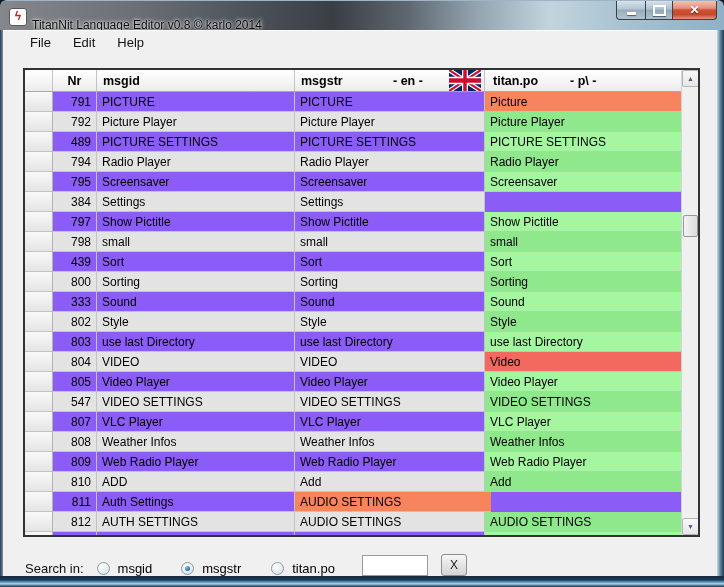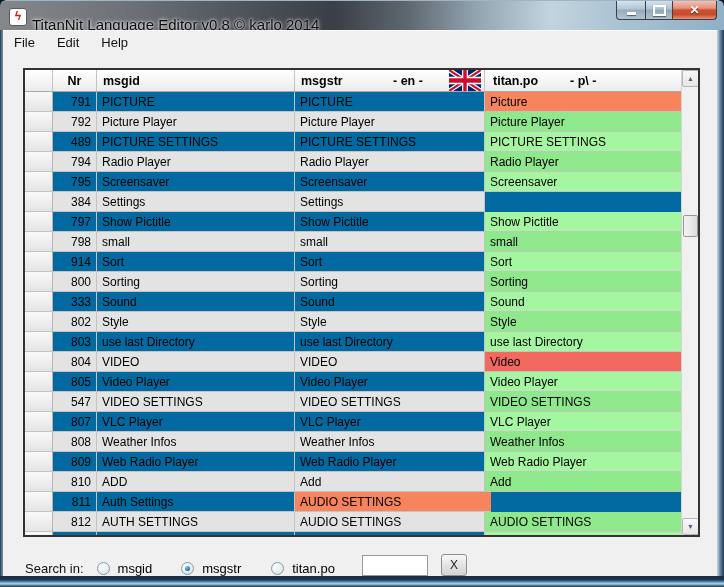--- a/index.html
+++ b/index.html
@@ -5,21 +5,21 @@
   html,body{margin:0;padding:0;}
   body{width:724px;height:587px;font-family:"Liberation Sans",sans-serif;overflow:hidden;background:#0d1626;}
   .window{position:absolute;left:0;top:0;width:724px;height:587px;border-radius:6px 6px 0 0;overflow:hidden;}
 
   
   .titlebar{position:absolute;left:0;top:0;width:724px;height:30px;
     background:linear-gradient(90deg,#85878b 0%,#6d7177 18%,#4e535b 34%,#3a3e45 46%,#5d666e 56%,#93a5b1 66%,#c2d4de 76%,#a9c2d2 86%,#8fb0c6 100%);
     border-radius:6px 6px 0 0;border-top:1px solid #9fb4c6;}
   .app-icon{position:absolute;left:9px;top:7px;width:16px;height:16px;background:#fdfdfd;border-radius:3px;
     border:1px solid #5a5a5a;text-align:center;line-height:15px;font-size:12px;font-weight:bold;color:#c61f1f;}
-  .title-text{position:absolute;left:32px;top:9px;height:30px;line-height:30px;font-size:15px;color:#0a0a0a;
+  .title-text{position:absolute;left:32px;top:9px;height:30px;line-height:30px;font-size:12px;color:#0a0a0a;
     text-shadow:0 0 4px rgba(255,255,255,.95),0 0 2px rgba(255,255,255,.9);white-space:nowrap;}
   .winbtns{position:absolute;top:0;right:7px;display:flex;}
   .winbtn{height:19px;border:1px solid #3c3f44;border-top:none;box-sizing:border-box;
     background:linear-gradient(180deg,rgba(255,255,255,.55),rgba(205,215,222,.25) 45%,rgba(120,130,140,.35) 50%,rgba(190,200,210,.45));
     display:flex;align-items:center;justify-content:center;color:#fff;font-size:10px;
     text-shadow:0 1px 1px rgba(0,0,0,.6);cursor:pointer;}
   .winbtn.min{width:29px;border-radius:0 0 0 4px;border-right:none;}
   .winbtn.max{width:27px;border-right:none;}
   .winbtn.close{width:45px;border-radius:0 0 4px 0;
     background:linear-gradient(180deg,#f5c0b2 0%,#e2907c 40%,#cf5030 50%,#c64a2c 75%,#e8937b 100%);}
@@ -30,25 +30,25 @@
   
   .frame-left{position:absolute;left:0;top:30px;width:3px;height:546px;background:linear-gradient(90deg,#24384d,#7e98ad);}
   .frame-right{position:absolute;left:717px;top:30px;width:7px;height:546px;background:linear-gradient(90deg,#c7dbe8,#6787a0 45%,#1e3750);}
   .frame-bottom{position:absolute;left:0;top:576px;width:724px;height:11px;
     background:linear-gradient(180deg,#16293c 0%,#1d3955 35%,#5e93ba 55%,#a8d3ec 70%,#123048 100%);}
 
   .client{position:absolute;left:3px;top:30px;width:714px;height:546px;background:#f0f0f0;}
 
   
   .menubar{position:absolute;left:0;top:0;width:714px;height:23px;background:#f0f0f0;display:flex;align-items:center;
-    padding-left:0;box-sizing:border-box;border-top:1px solid #fbfbfb;}
+    padding-left:16px;box-sizing:border-box;border-top:1px solid #fbfbfb;}
   .menu-item{font-size:13px;color:#111;padding:3px 11px;cursor:default;}
 
   
-  .table{position:absolute;left:20px;top:38px;width:677px;height:469px;border:2px solid #333;background:#0369a1;
+  .table{position:absolute;left:20px;top:38px;width:677px;height:469px;border:2px solid #333;background:#8b5cf6;
     box-sizing:border-box;overflow:hidden;display:flex;}
   .grid{width:656px;height:100%;overflow:hidden;}
   .hdr{display:flex;height:22px;background:linear-gradient(180deg,#ffffff,#f2f2f2 70%,#ebebeb);border-bottom:1px solid #a8a8a8;
     font-weight:bold;font-size:12.5px;box-sizing:border-box;}
   .hdr > div{box-sizing:border-box;border-right:1px solid #c3c3c3;display:flex;align-items:center;}
   .h-rowhdr{width:28px;}
   .h-nr{width:44px;justify-content:center;}
   .h-msgid{width:198px;padding-left:6px;}
   .h-msgstr{width:190px;padding-left:6px;position:relative;}
   .h-msgstr .lang{position:absolute;left:98px;font-weight:bold;}
@@ -210,21 +210,21 @@
             </div>
             <div class="row alt">
               <div class="c-rowhdr"></div>
               <div class="c-nr">798</div>
               <div class="c-msgid">small</div>
               <div class="c-msgstr">small</div>
               <div class="c-titanpo green-b">small</div>
             </div>
             <div class="row">
               <div class="c-rowhdr"></div>
-              <div class="c-nr">914</div>
+              <div class="c-nr">439</div>
               <div class="c-msgid">Sort</div>
               <div class="c-msgstr">Sort</div>
               <div class="c-titanpo green-a">Sort</div>
             </div>
             <div class="row alt">
               <div class="c-rowhdr"></div>
               <div class="c-nr">800</div>
               <div class="c-msgid">Sorting</div>
               <div class="c-msgstr">Sorting</div>
               <div class="c-titanpo green-b">Sorting</div>

